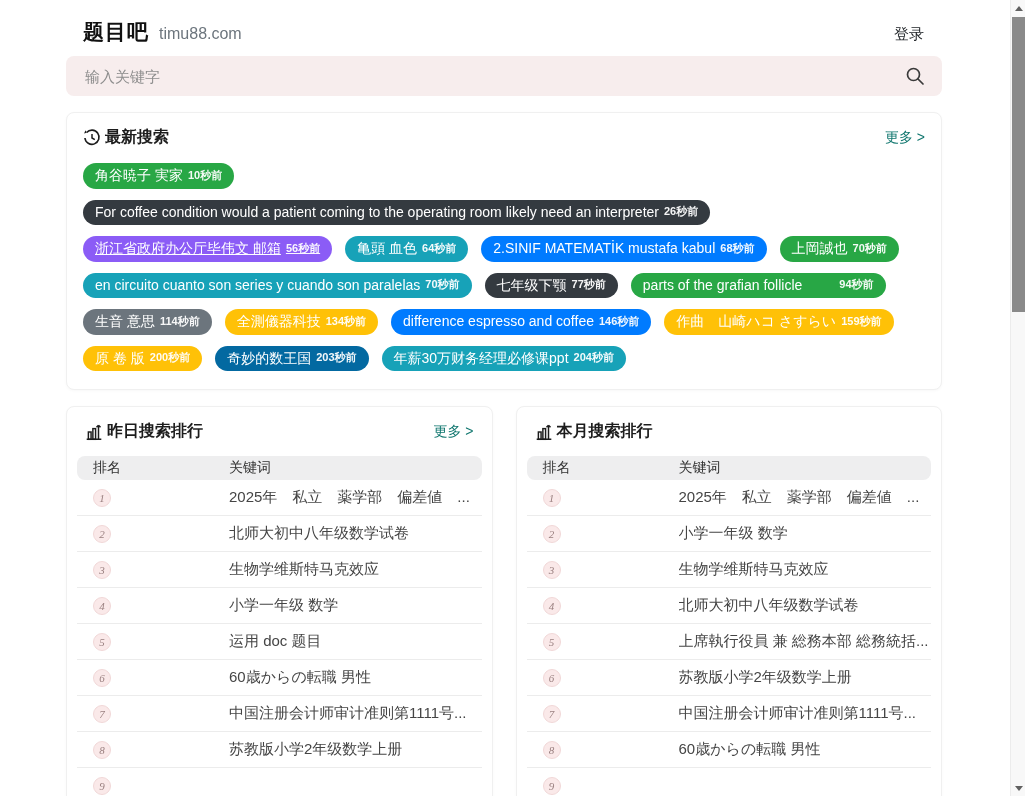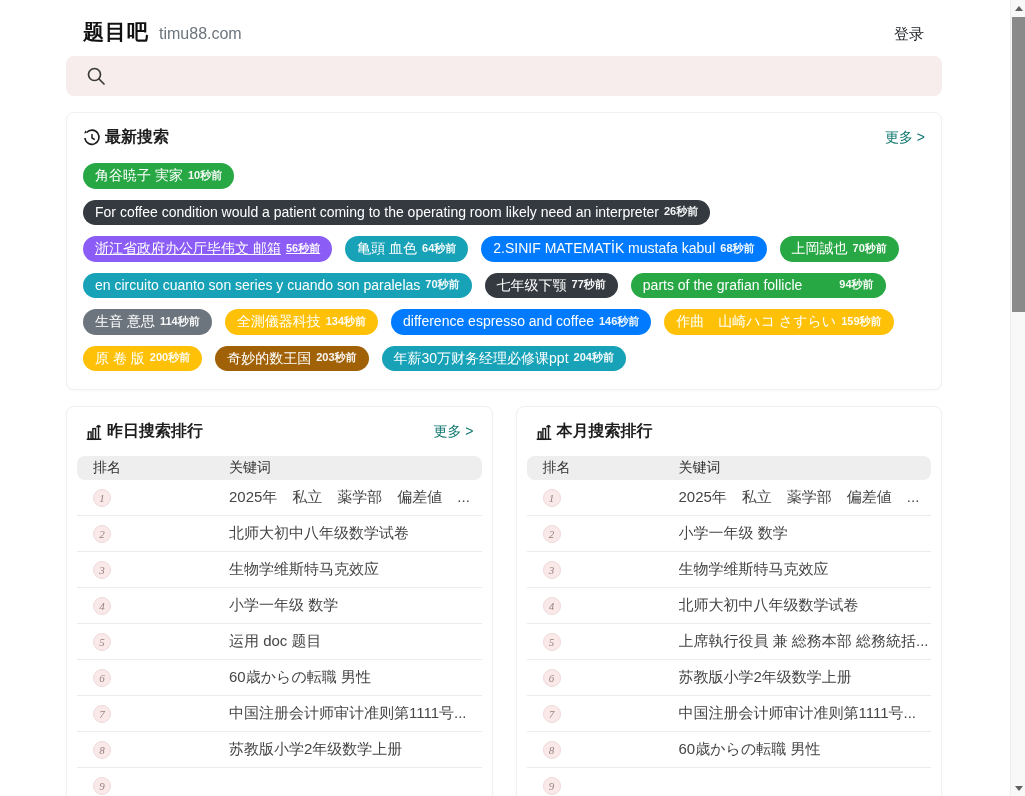--- a/index.html
+++ b/index.html
@@ -91,20 +91,21 @@
 
 <div class="container">
 
   <div class="topbar">
     <span class="logo">题目吧</span>
     <span class="domain">timu88.com</span>
     <a class="login">登录</a>
   </div>
 
   <div class="searchbox">
+    <input type="text" placeholder="输入关键字" style="">
     <span class="search-icon">
       <svg width="22" height="22" viewBox="0 0 22 22">
           <circle cx="9.5" cy="9.5" r="6" fill="none" stroke="#3a3a3a" stroke-width="1.7"></circle>
           <line x1="14" y1="14" x2="19" y2="19" stroke="#3a3a3a" stroke-width="1.7" stroke-linecap="round"></line>
         </svg>
     </span>
   </div>
 
   <div class="card">
     <div class="card-head">
@@ -179,21 +180,21 @@
         <span class="tag" style="background-color: rgb(255, 193, 7);">
             <span>作曲　山崎ハコ さすらい</span>
             <span class="tag-time">159秒前</span>
           </span>
       </div>
       <div class="tag-row">
         <span class="tag" style="background-color: rgb(255, 193, 7);">
             <span>原 卷 版</span>
             <span class="tag-time">200秒前</span>
           </span>
-        <span class="tag" style="background-color: #a16207;">
+        <span class="tag" style="background-color: #0369a1;">
             <span>奇妙的数王国</span>
             <span class="tag-time">203秒前</span>
           </span>
         <span class="tag" style="background-color: rgb(23, 162, 184);">
             <span>年薪30万财务经理必修课ppt</span>
             <span class="tag-time">204秒前</span>
           </span>
       </div>
     </div>
   </div>

